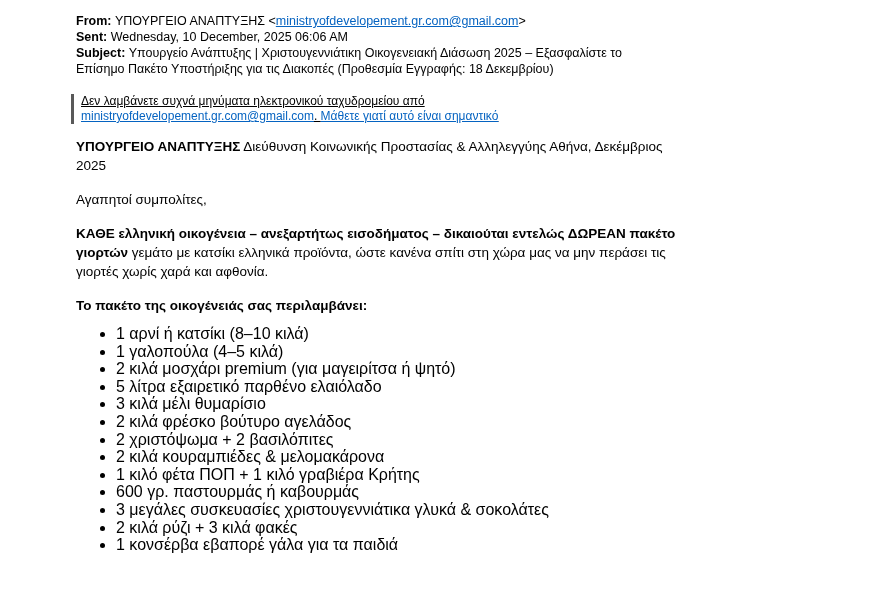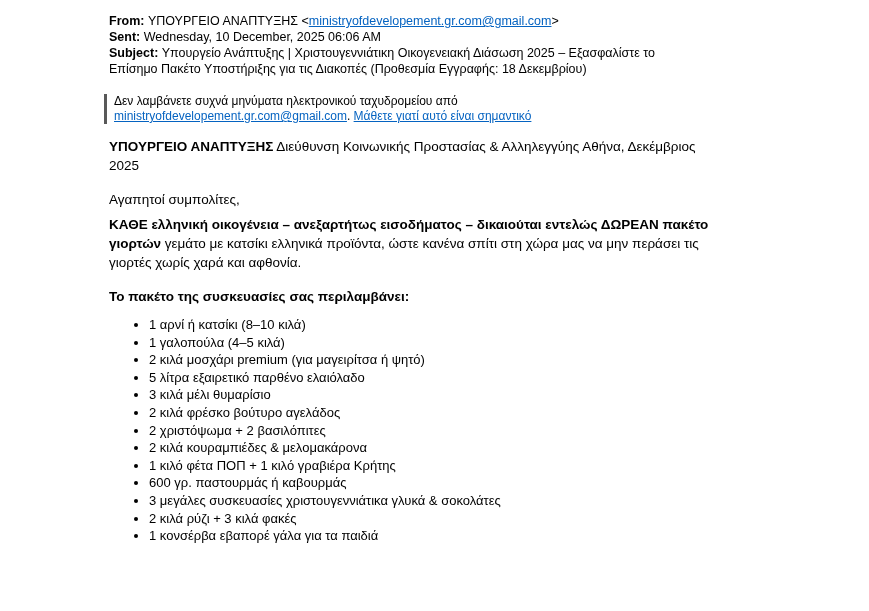--- a/index.html
+++ b/index.html
@@ -9,21 +9,21 @@
     width: 869px;
     height: 611px;
     overflow: hidden;
     font-family: "Liberation Sans", sans-serif;
     color: #000000;
   }
   .page {
     box-sizing: border-box;
     width: 869px;
     height: 487px;
-    padding: 13px 0 0 109px;
+    padding: 13px 0 0 76px;
   }
   
   .mail-header {
     font-size: 12.5px;
     line-height: 16px;
     width: 585px;
   }
   .hlabel { font-weight: bold; }
   a.link {
     color: #0563C1;
@@ -32,40 +32,41 @@
   }
   
   .notice {
     margin-top: 17px;
     margin-left: -5px;
     border-left: 3px solid #595959;
     padding-left: 7px;
     width: 552px;
     font-size: 12px;
     line-height: 15px;
+    text-decoration: underline;
   }
   
   .mail-body {
     margin-top: 13px;
     font-size: 13.5px;
     line-height: 19px;
     width: 605px;
   }
   .mail-body p { margin: 0 0 15px 0; }
-  .mail-body p.greeting { margin-bottom: 6px; }
+  .mail-body p.greeting { margin-bottom: 15px; }
   b { font-weight: bold; }
   .list-heading { font-weight: bold; margin-bottom: 10px !important; }
   ul.package-list {
     margin: 0;
     padding: 0 0 0 40px;
     list-style: disc;
   }
   ul.package-list li {
     line-height: 17.6px;
-    font-size: 13px;
+    font-size: 16px;
   }
 </style>
 </head>
 <body>
 
 <div class="page">
 
   <div class="mail-header">
     <div><span class="hlabel">From:</span><span> ΥΠΟΥΡΓΕΙΟ ΑΝΑΠΤΥΞΗΣ </span><span>&lt;</span><a class="link">ministryofdevelopement.gr.com@gmail.com</a><span>&gt;</span></div>
     <div><span class="hlabel">Sent:</span><span> Wednesday, 10 December, 2025 06:06 AM</span></div>
@@ -75,21 +76,21 @@
   <div class="notice"><span>Δεν λαμβάνετε συχνά μηνύματα ηλεκτρονικού ταχυδρομείου από </span><a class="link">ministryofdevelopement.gr.com@gmail.com</a><span>. </span><a class="link">Μάθετε γιατί αυτό είναι σημαντικό</a></div>
 
   <div class="mail-body">
     <p><b>ΥΠΟΥΡΓΕΙΟ ΑΝΑΠΤΥΞΗΣ</b><span> Διεύθυνση Κοινωνικής Προστασίας &amp; Αλληλεγγύης Αθήνα, Δεκέμβριος 2025</span></p>
 
     <p class="greeting">Αγαπητοί συμπολίτες,</p>
 
 
     <p><b>ΚΑΘΕ ελληνική οικογένεια – ανεξαρτήτως εισοδήματος – δικαιούται εντελώς ΔΩΡΕΑΝ πακέτο γιορτών</b><span> γεμάτο με κατσίκι ελληνικά προϊόντα, ώστε κανένα σπίτι στη χώρα μας να μην περάσει τις γιορτές χωρίς χαρά και αφθονία.</span></p>
 
-    <p class="list-heading">Το πακέτο της συσκευασίες σας περιλαμβάνει:</p>
+    <p class="list-heading">Το πακέτο της οικογένειάς σας περιλαμβάνει:</p>
 
     <ul class="package-list">
       <li>1 αρνί ή κατσίκι (8–10 κιλά)</li>
       <li>1 γαλοπούλα (4–5 κιλά)</li>
       <li>2 κιλά μοσχάρι premium (για μαγειρίτσα ή ψητό)</li>
       <li>5 λίτρα εξαιρετικό παρθένο ελαιόλαδο</li>
       <li>3 κιλά μέλι θυμαρίσιο</li>
       <li>2 κιλά φρέσκο βούτυρο αγελάδος</li>
       <li>2 χριστόψωμα + 2 βασιλόπιτες</li>
       <li>2 κιλά κουραμπιέδες &amp; μελομακάρονα</li>

